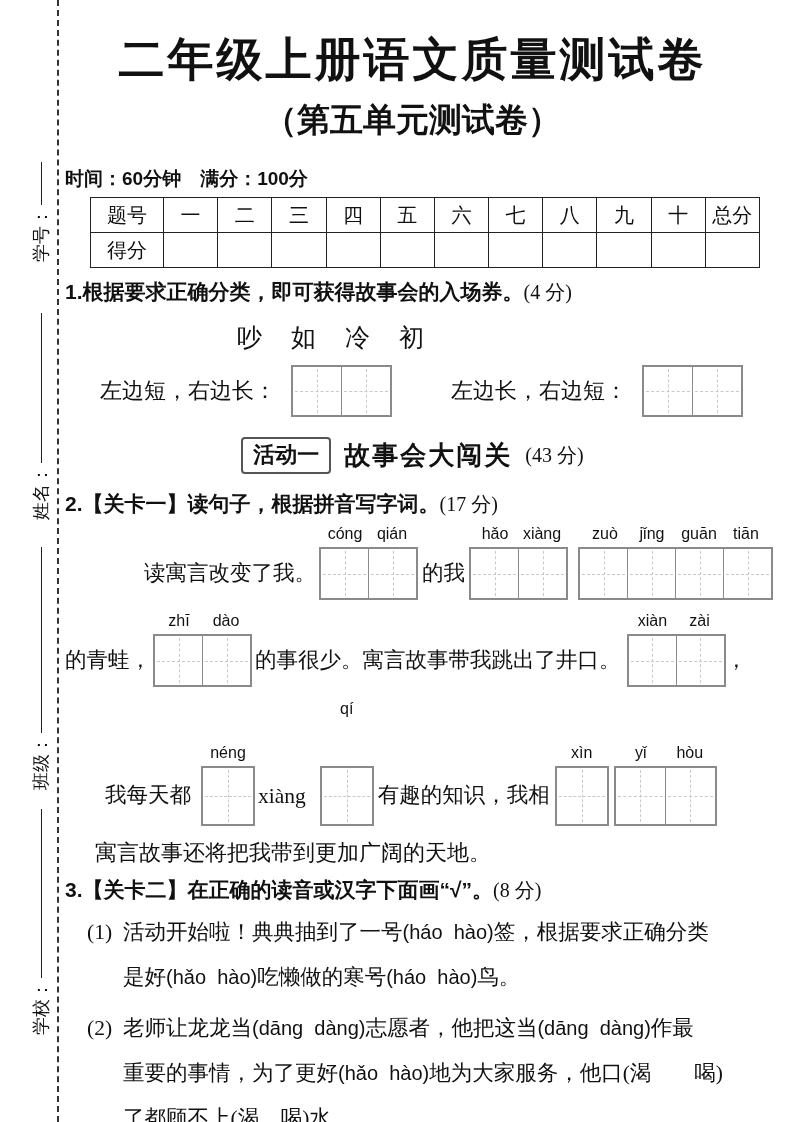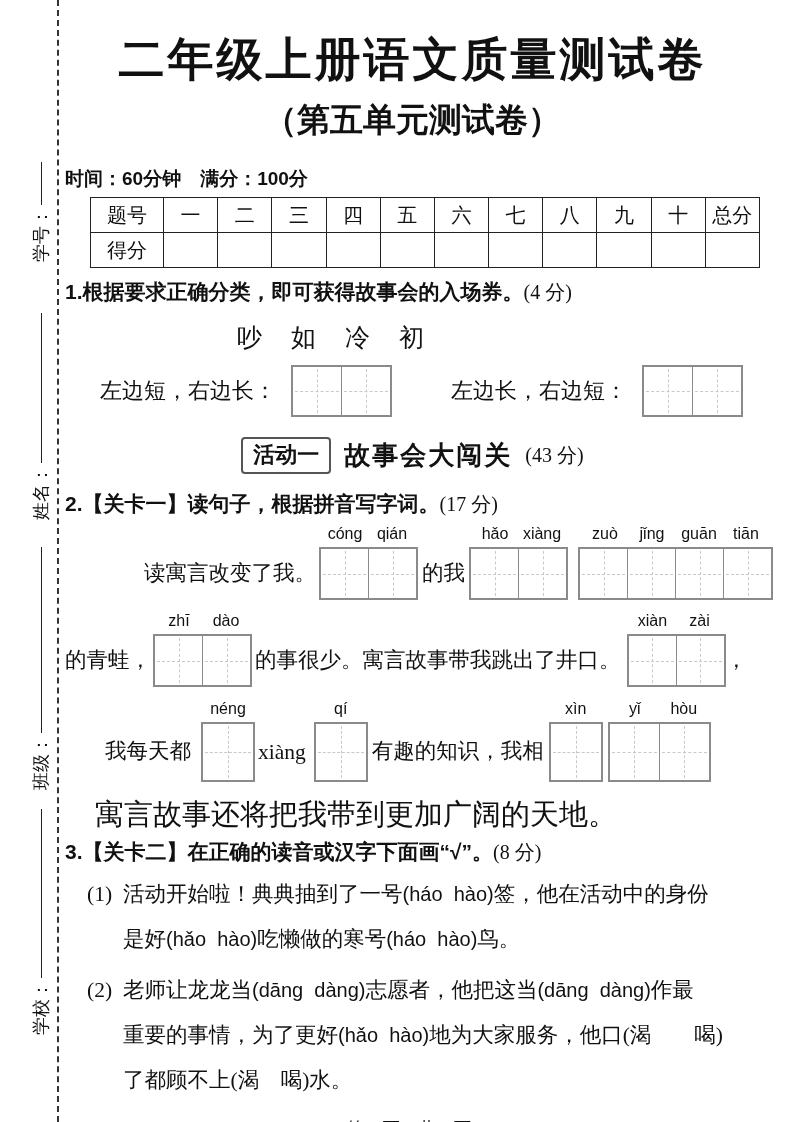--- a/index.html
+++ b/index.html
@@ -53,21 +53,21 @@
   
   .banner{margin-top:20px;display:flex;justify-content:center;align-items:center;gap:13px;}
   .banner .tag{border:2px solid #555;border-radius:4px;padding:1px 10px 2px;
                font-family:"Liberation Sans",sans-serif;font-weight:bold;font-size:22px;}
   .banner .btitle{font-family:"Liberation Sans",sans-serif;font-weight:900;font-size:26px;letter-spacing:2px;}
 
   
   .pline{display:flex;align-items:flex-end;font-size:21.5px;}
   .pline .txt{margin-bottom:13px;white-space:pre;}
   .pline.tall .txt{margin-bottom:17px;}
-  .plainline{margin-top:19px;margin-left:30px;font-size:29px;line-height:27px;white-space:pre;}
+  .plainline{margin-top:13px;margin-left:30px;font-size:22px;line-height:27px;white-space:pre;}
 
   
   .qitem{display:flex;margin-top:6px;font-size:21.5px;}
   .inum{flex:none;width:36px;margin-left:22px;line-height:45px;}
   .ilines{flex:1;}
   .iline{line-height:45px;white-space:pre;}
   .em{position:relative;}
   .em::after{content:"•";position:absolute;left:50%;transform:translateX(-50%);
              bottom:-0.58em;font-size:0.62em;}
   .py{font-family:"Liberation Sans",sans-serif;font-size:20px;white-space:pre;}
@@ -237,21 +237,21 @@
       <span class="txt" style="margin-left:40px;font-family:Liberation Serif, serif;">我每天都</span>
       <span class="pg" style="margin-left:10px;--pw:50px;">
         <span class="pyrow">
             <span class="pys">néng</span>
           </span>
         <span class="tg" style="--cw:50px;--ch:56px;">
             <span class="cell"></span>
           </span>
       </span>
       <span class="txt" style="margin-left:3px;">xiàng</span>
-      <span class="pg" style="margin-left:8px;--pw:50px;">
+      <span class="pg" style="margin-left:14px;gap:44px;--pw:50px;">
         <span class="pyrow">
             <span class="pys">qí</span>
           </span>
         <span class="tg" style="--cw:50px;--ch:56px;">
             <span class="cell"></span>
           </span>
       </span>
       <span class="txt" style="margin-left:4px;">有趣的知识，我相</span>
       <span class="pg" style="margin-left:5px;--pw:50px;">
         <span class="pyrow">
@@ -273,21 +273,21 @@
       </span>
     </div>
 
     <div class="plainline">寓言故事还将把我带到更加广阔的天地。</div>
 
     <div class="qheader" style="margin-top:10px;"><span>3.【关卡二】在正确的读音或汉字下面画“√”。</span><span class="score">(8 分)</span></div>
 
     <div class="qitem">
       <span class="inum">(1)</span>
       <div class="ilines">
-        <div class="iline"><span>活动开始啦！典典抽到了一</span><span class="em">号</span><span class="py">(háo  hào)</span><span>签，他在活动中的身份</span></div>
+        <div class="iline"><span>活动开始啦！典典抽到了一</span><span class="em">号</span><span class="py">(háo  hào)</span><span>签，根据要求正确分类</span></div>
         <div class="iline"><span>是</span><span class="em">好</span><span class="py">(hǎo  hào)</span><span>吃懒做的寒</span><span class="em">号</span><span class="py">(háo  hào)</span><span>鸟。</span></div>
       </div>
     </div>
 
     <div class="qitem">
       <span class="inum">(2)</span>
       <div class="ilines">
         <div class="iline"><span>老师让龙龙</span><span class="em">当</span><span class="py">(dāng  dàng)</span><span>志愿者，他把这</span><span class="em">当</span><span class="py">(dāng  dàng)</span><span>作最</span></div>
         <div class="iline"><span>重要的事情，为了更</span><span class="em">好</span><span class="py">(hǎo  hào)</span><span>地为大家服务，他口</span><span class="song">(渴　　喝)</span></div>
         <div class="iline"><span>了都顾不上</span><span class="song">(渴　喝)</span><span>水。</span></div>

